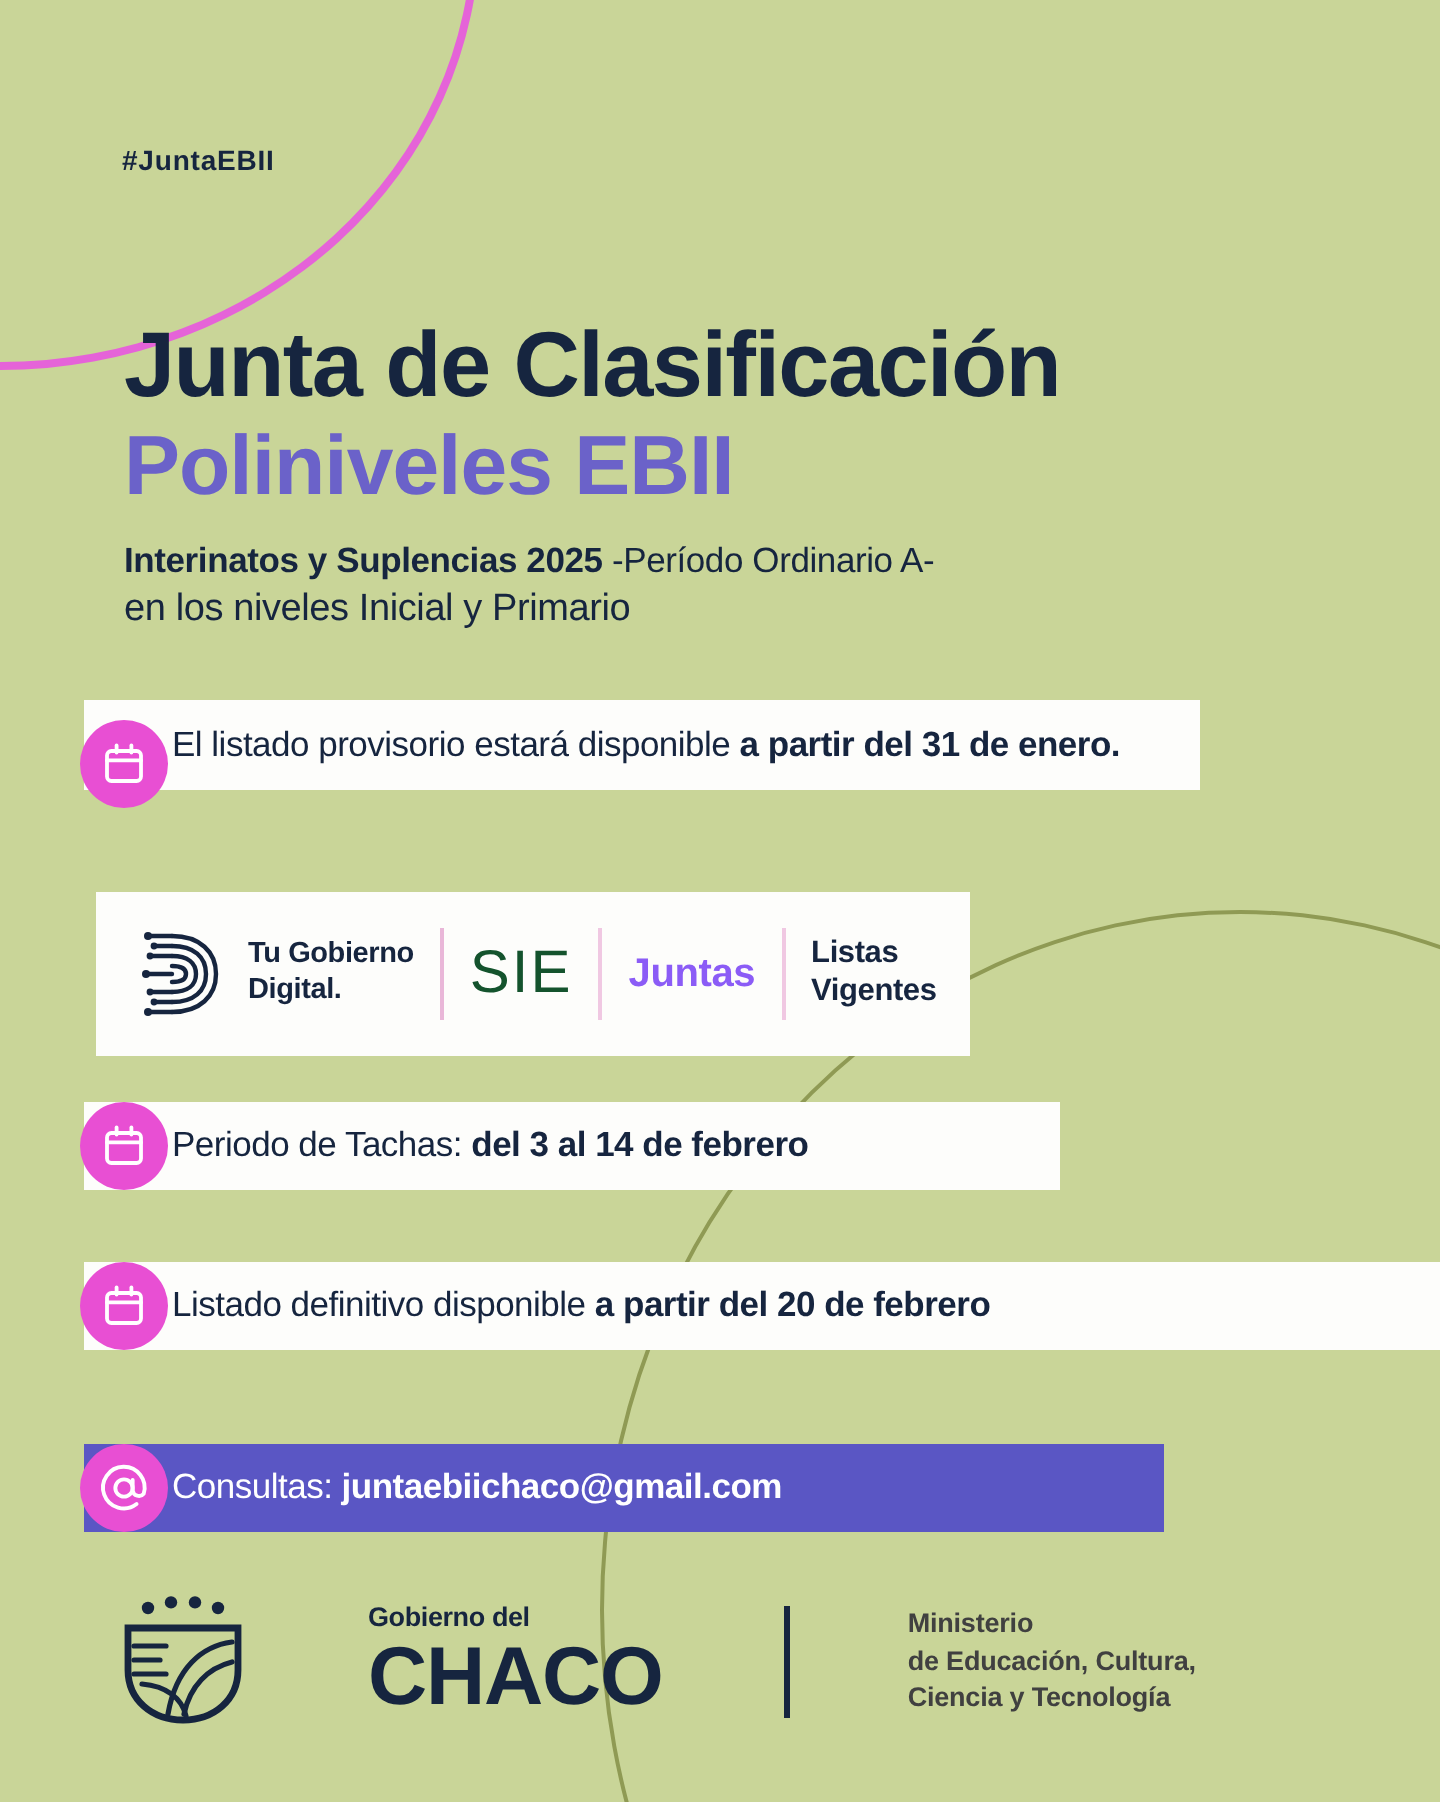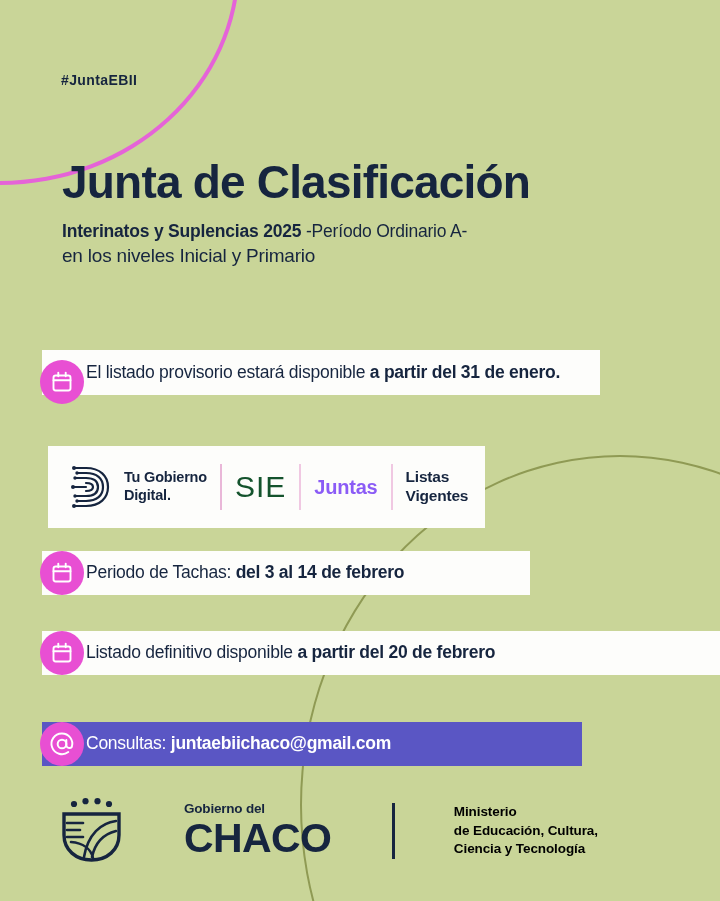--- a/index.html
+++ b/index.html
@@ -177,37 +177,38 @@
   }
   .foot-div {
     width:2.5px; height:56px;
     background:#16253f;
     margin:0 16px 0 18px;
     flex:none;
   }
   .ministerio {
     font-size:13.5px;
     font-weight:bold;
-    color:#000000;
+    color:#404040;
     line-height:1.38;
     letter-spacing:-.1px;
   }
 </style>
 </head>
 <body>
 
 <div id="poster">
 
   <div class="arc-pink"></div>
   <div class="arc-olive"></div>
 
   <div class="hashtag">#JuntaEBII</div>
 
   <div class="title-block">
     <div class="title-1">Junta de Clasificación</div>
+    <div class="title-2">Poliniveles EBII</div>
     <div class="subtitle-1"><b>Interinatos y Suplencias 2025</b><span> -Período Ordinario A-</span></div>
     <div class="subtitle-2">en los niveles Inicial y Primario</div>
   </div>
 
   <div class="card" id="card1">
     <div class="badge">
       <svg width="24" height="24" viewBox="0 0 24 24" fill="none" stroke="#ffffff" stroke-width="1.9" stroke-linecap="round">
         <rect x="3.5" y="5.5" width="17" height="15" rx="2.2"></rect>
         <line x1="3.5" y1="10.2" x2="20.5" y2="10.2"></line>
         <line x1="8.3" y1="2.7" x2="8.3" y2="6.3"></line>

